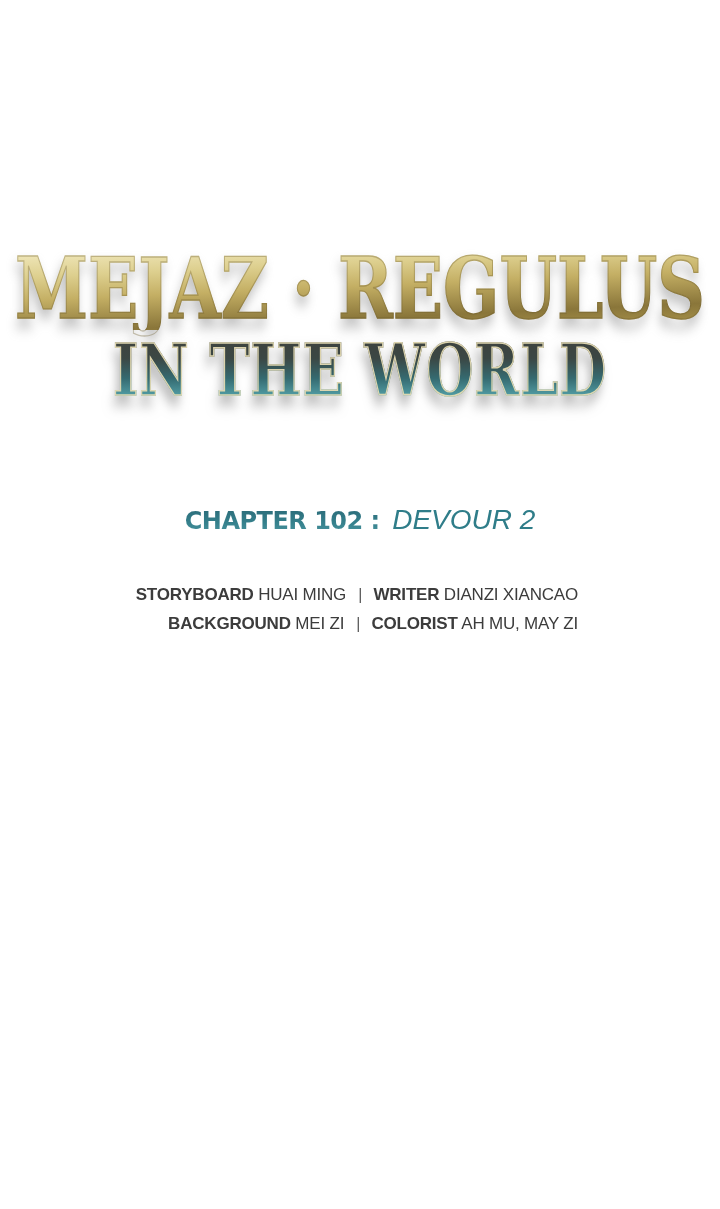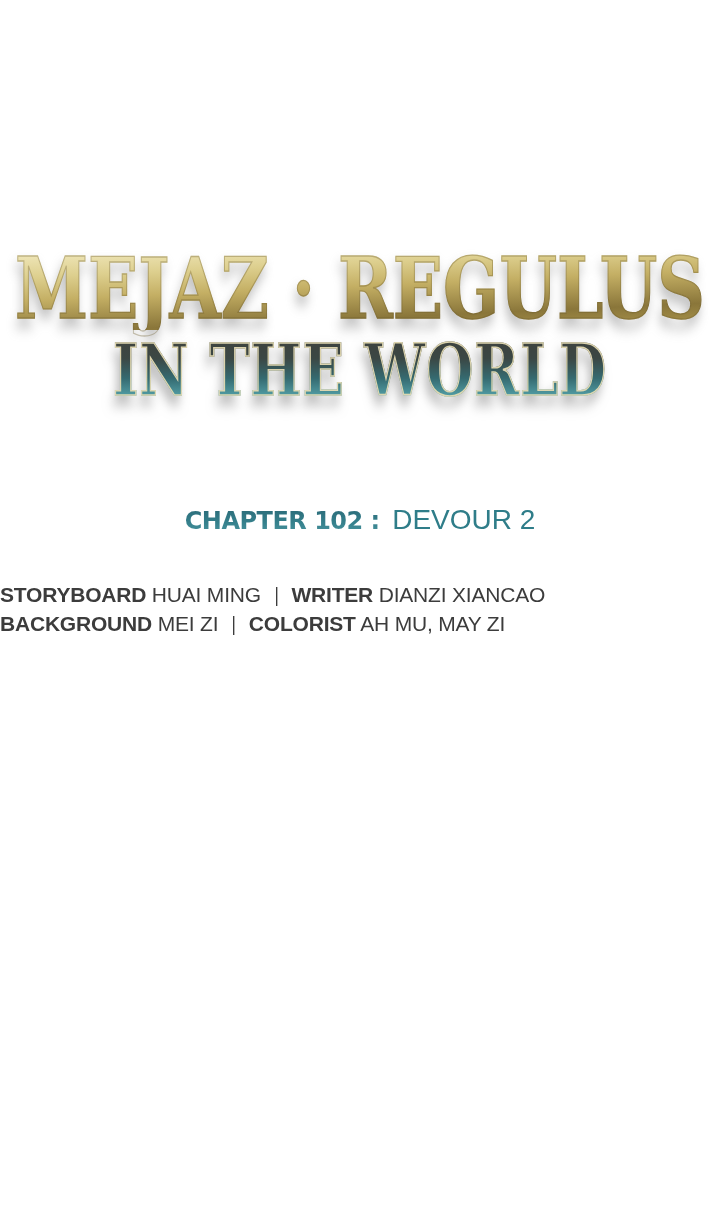--- a/index.html
+++ b/index.html
@@ -87,31 +87,32 @@
     background-clip: text;
     -webkit-text-fill-color: transparent;
   }
   .chapter-name {
     font-family: "Liberation Sans", sans-serif;
     font-weight: 400;
     font-size: 28px;
     letter-spacing: 0px;
     margin-left: 8px;
     color: var(--chapter-name-teal, #2f7d89);
+    font-style: italic;
   }
 
   
   .credits {
     position: absolute;
     top: 580px;
     left: 0;
     width: 578px;
-    text-align: left;
+    text-align: right;
     color: var(--credits-gray, #3c3c3c);
-    font-size: 21px;
+    font-size: 17px;
     line-height: 29px;
     letter-spacing: -0.2px;
     white-space: nowrap;
   }
   .credit-role {
     font-weight: bold;
   }
   .credit-name {
     font-weight: 400;
   }

